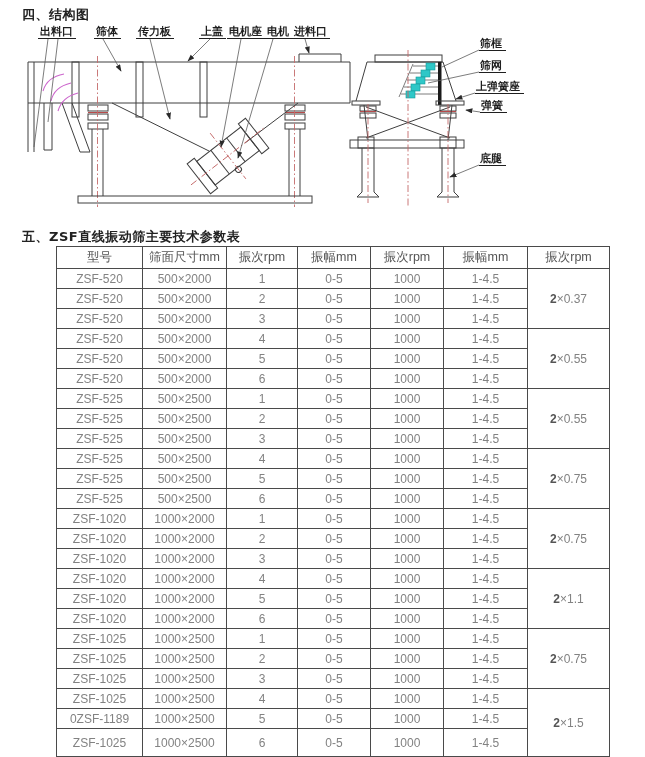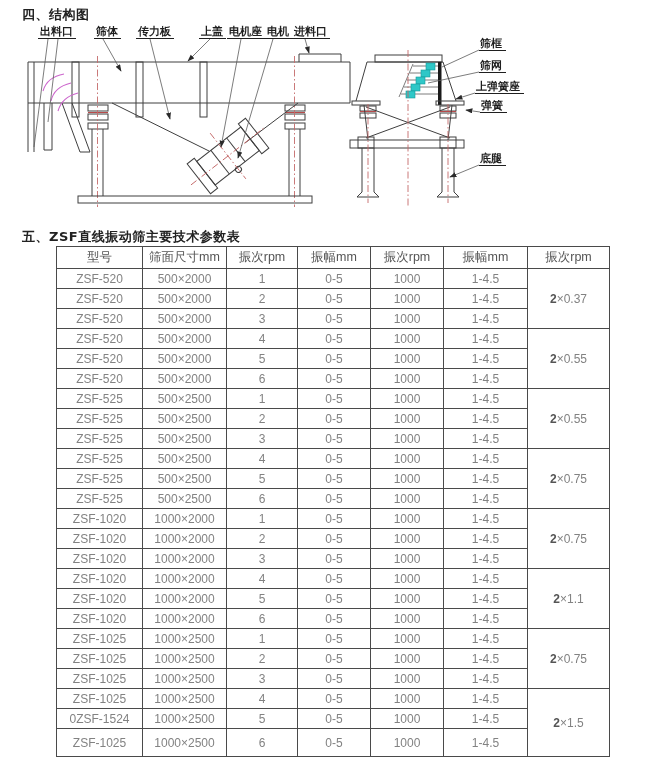--- a/index.html
+++ b/index.html
@@ -396,21 +396,21 @@
         <tr>
           <td>ZSF-1025</td>
           <td>1000×2500</td>
           <td>4</td>
           <td>0-5</td>
           <td>1000</td>
           <td>1-4.5</td>
           <td class="power" rowspan="3"><b>2</b>×1.5</td>
         </tr>
         <tr>
-          <td>0ZSF-1524</td>
+          <td>0ZSF-1189</td>
           <td>1000×2500</td>
           <td>5</td>
           <td>0-5</td>
           <td>1000</td>
           <td>1-4.5</td>
         </tr>
         <tr>
           <td>ZSF-1025</td>
           <td>1000×2500</td>
           <td>6</td>

